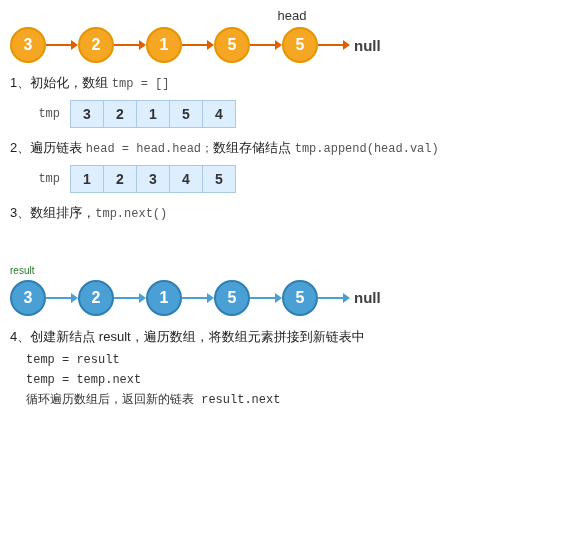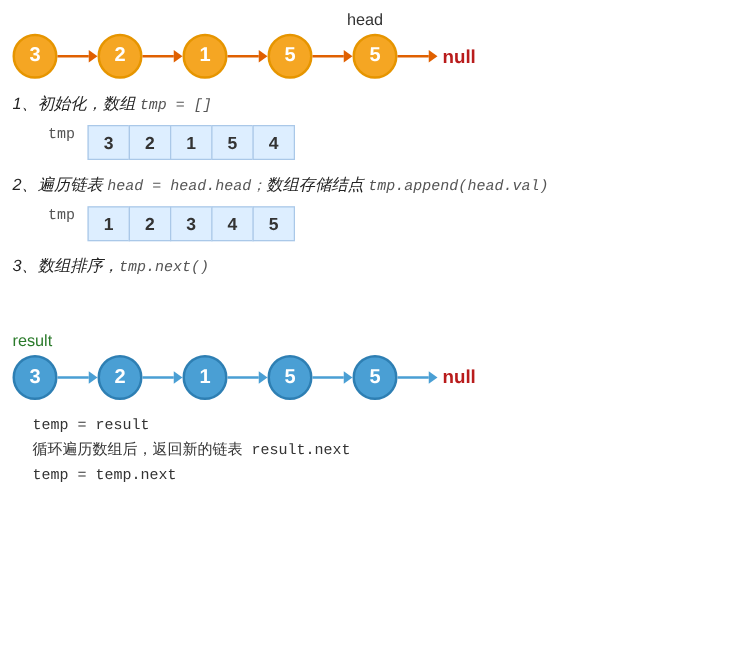--- a/index.html
+++ b/index.html
@@ -66,41 +66,40 @@
       border-top: 5px solid transparent;
       border-bottom: 5px solid transparent;
     }
     .arrow-head-orange { border-left: 7px solid #e06000; }
     .arrow-head-blue   { border-left: 7px solid #4a9fd4; }
 
     .null-label {
       font-size: 15px;
       font-weight: bold;
       margin-left: 4px;
-      color: #b91c1c;
+      color: #404040;
     }
 
     
     .desc-text {
       font-size: 13px;
       color: #222;
       margin: 6px 0 4px 0;
       line-height: 1.6;
-      font-style: italic;
     }
     .desc-text .mono {
       font-family: "Courier New", monospace;
       font-size: 12px;
       color: #555;
     }
 
     
     .array-row {
       display: flex;
-      align-items: flex-start;
+      align-items: center;
       margin: 6px 0 6px 0;
     }
     .array-label {
       font-family: "Courier New", monospace;
       font-size: 12px;
       color: #555;
       min-width: 50px;
       text-align: right;
       margin-right: 10px;
     }
@@ -125,21 +124,21 @@
     .code-block {
       font-family: "Courier New", monospace;
       font-size: 12px;
       color: #333;
       line-height: 1.7;
       margin: 2px 0 0 16px;
     }
 
     
     .result-label {
-      font-size: 13px;
+      font-size: 10px;
       color: #2a7a2a;
       margin-bottom: 2px;
       margin-top: 40px;
     }
 
     
     .step4-desc {
       margin: 6px 0 2px 0;
       line-height: 1.7;
       font-size: 13px;
@@ -248,19 +247,22 @@
       <div class="node-circle node-blue">5</div>
       <div class="arrow-right">
         <div class="arrow-line arrow-blue-line"></div>
         <div class="arrow-head arrow-head-blue"></div>
       </div>
       <span class="null-label">null</span>
     </div>
 </div>
 
 <div class="section">
+  <div class="step4-desc">
+    <span>4、创建新结点 result，遍历数组，将数组元素拼接到新链表中</span>
+  </div>
   <div class="code-block">
 
   <div>temp = result</div>
+      <div>temp = temp.next</div>
       <div>循环遍历数组后，返回新的链表 result.next</div>
-      <div>temp = temp.next</div>
     </div>
 </div>
 
 </body></html>

